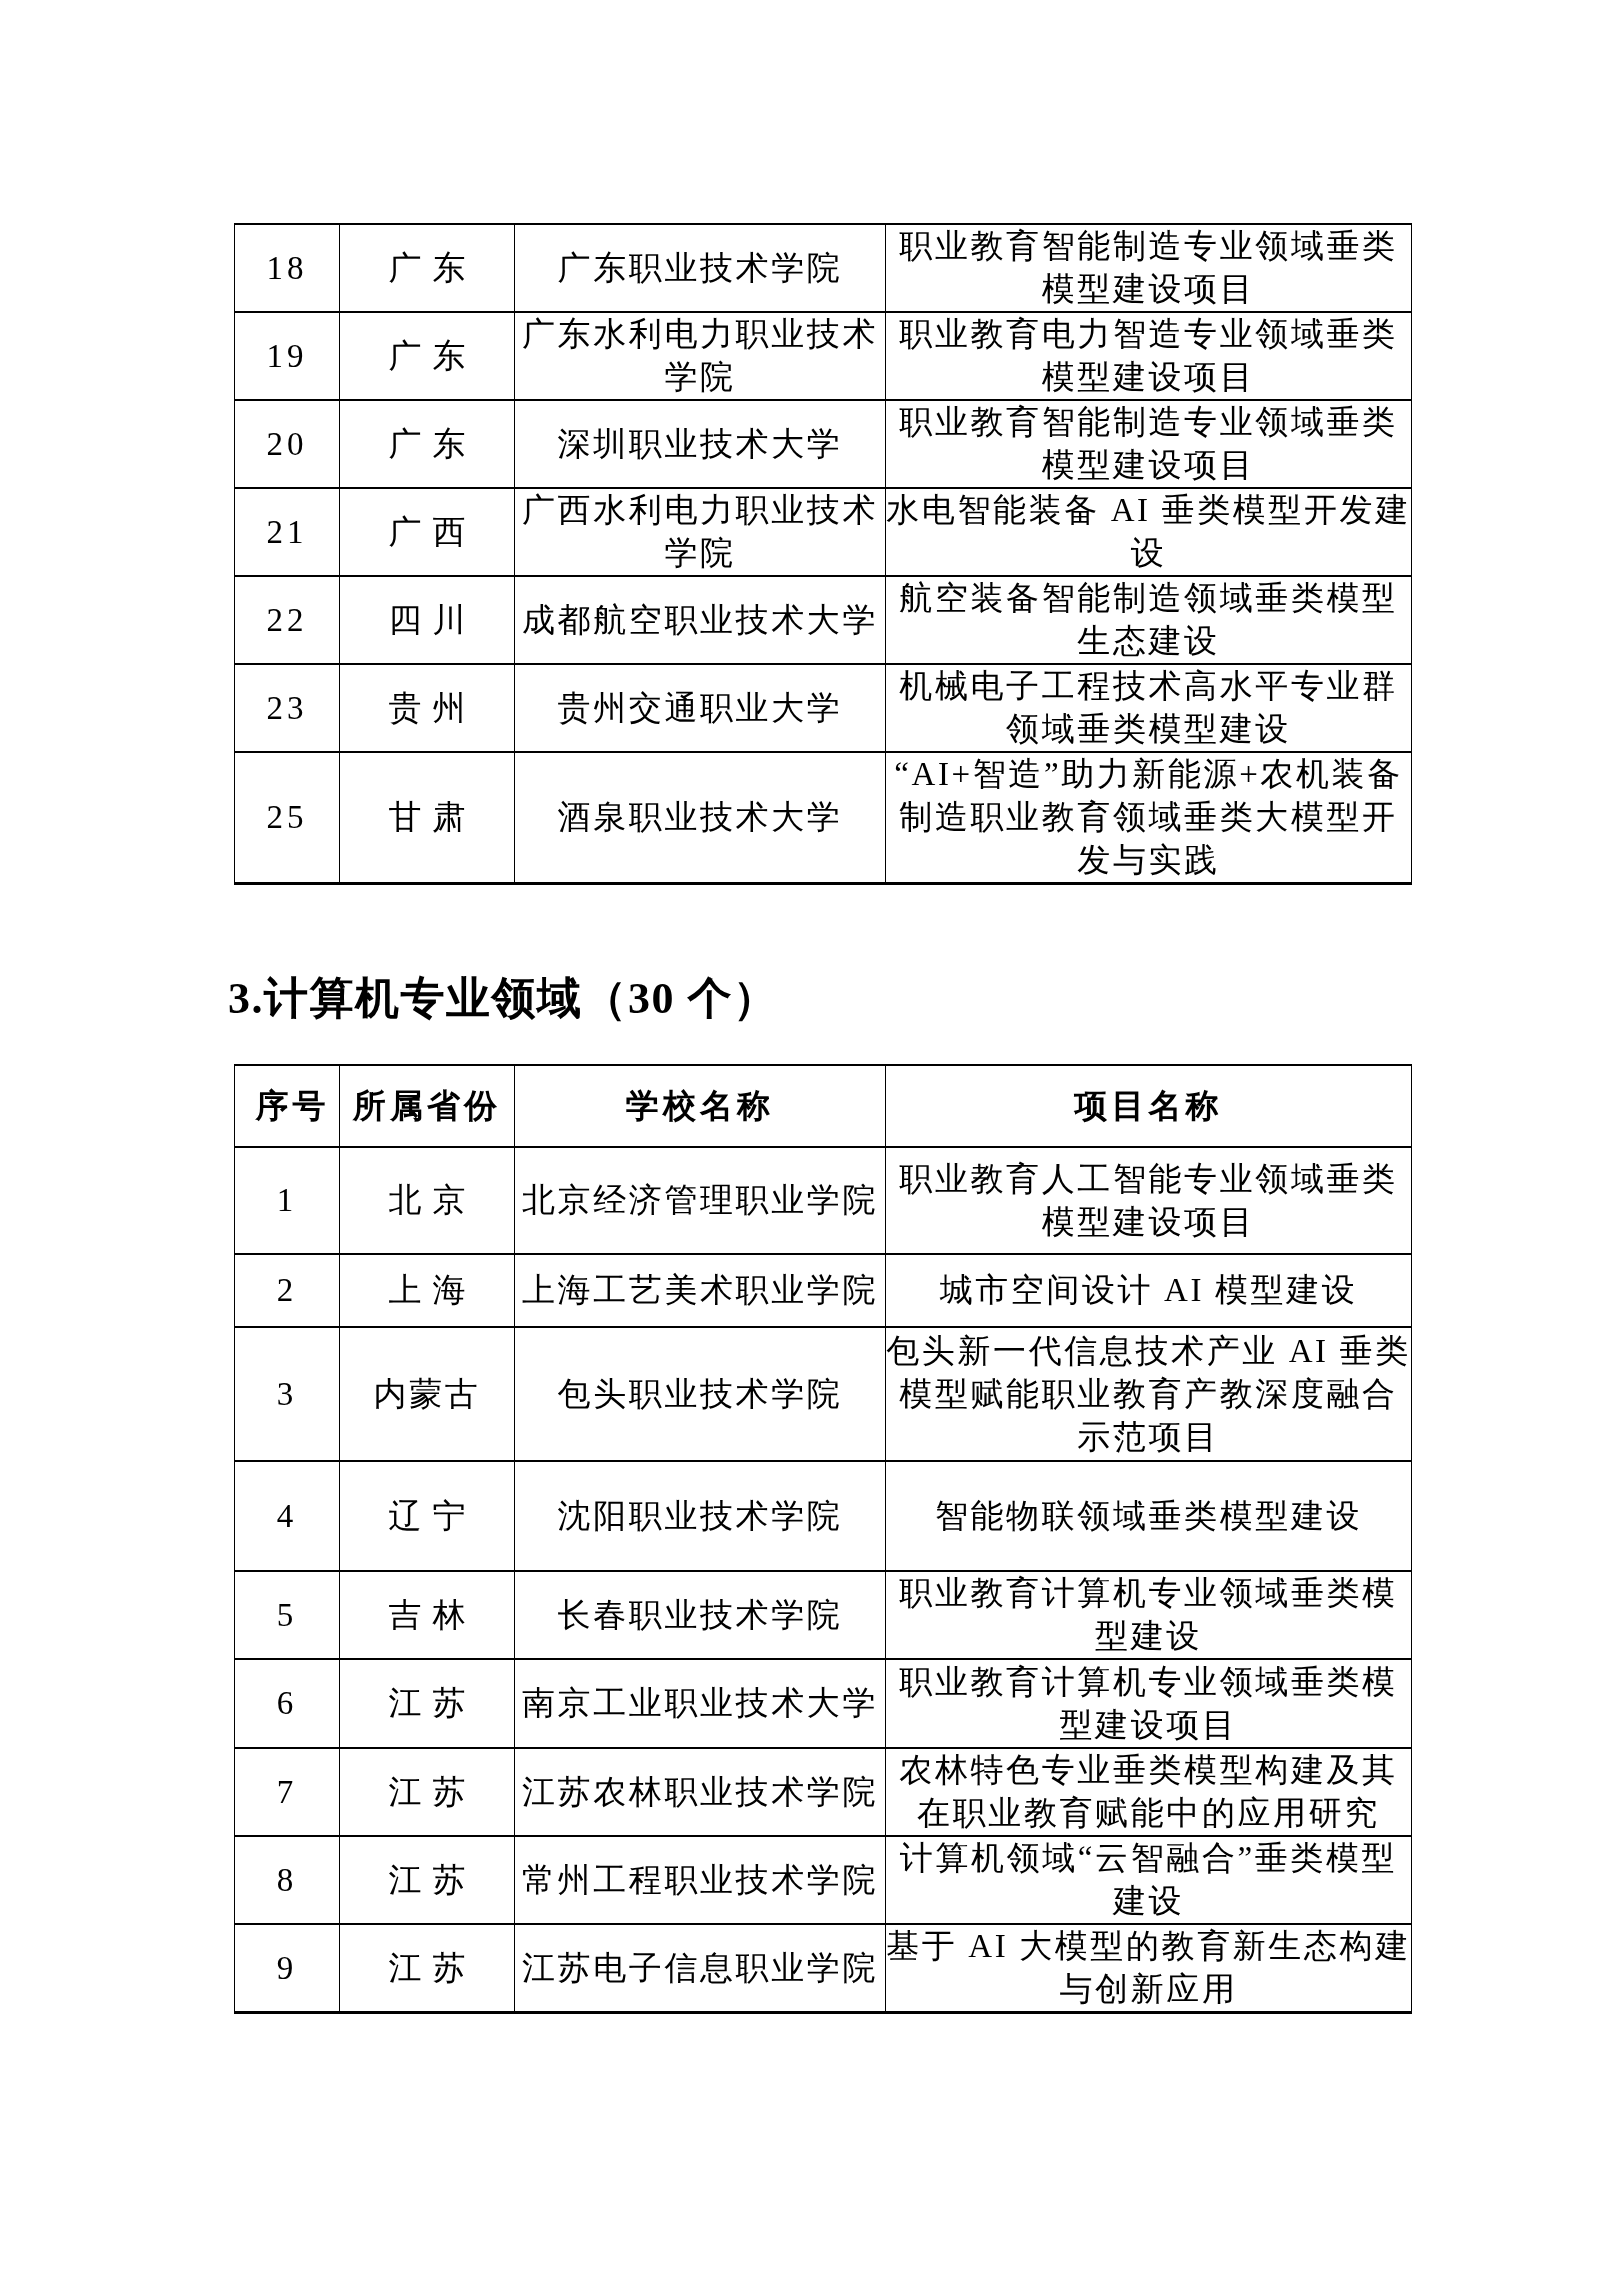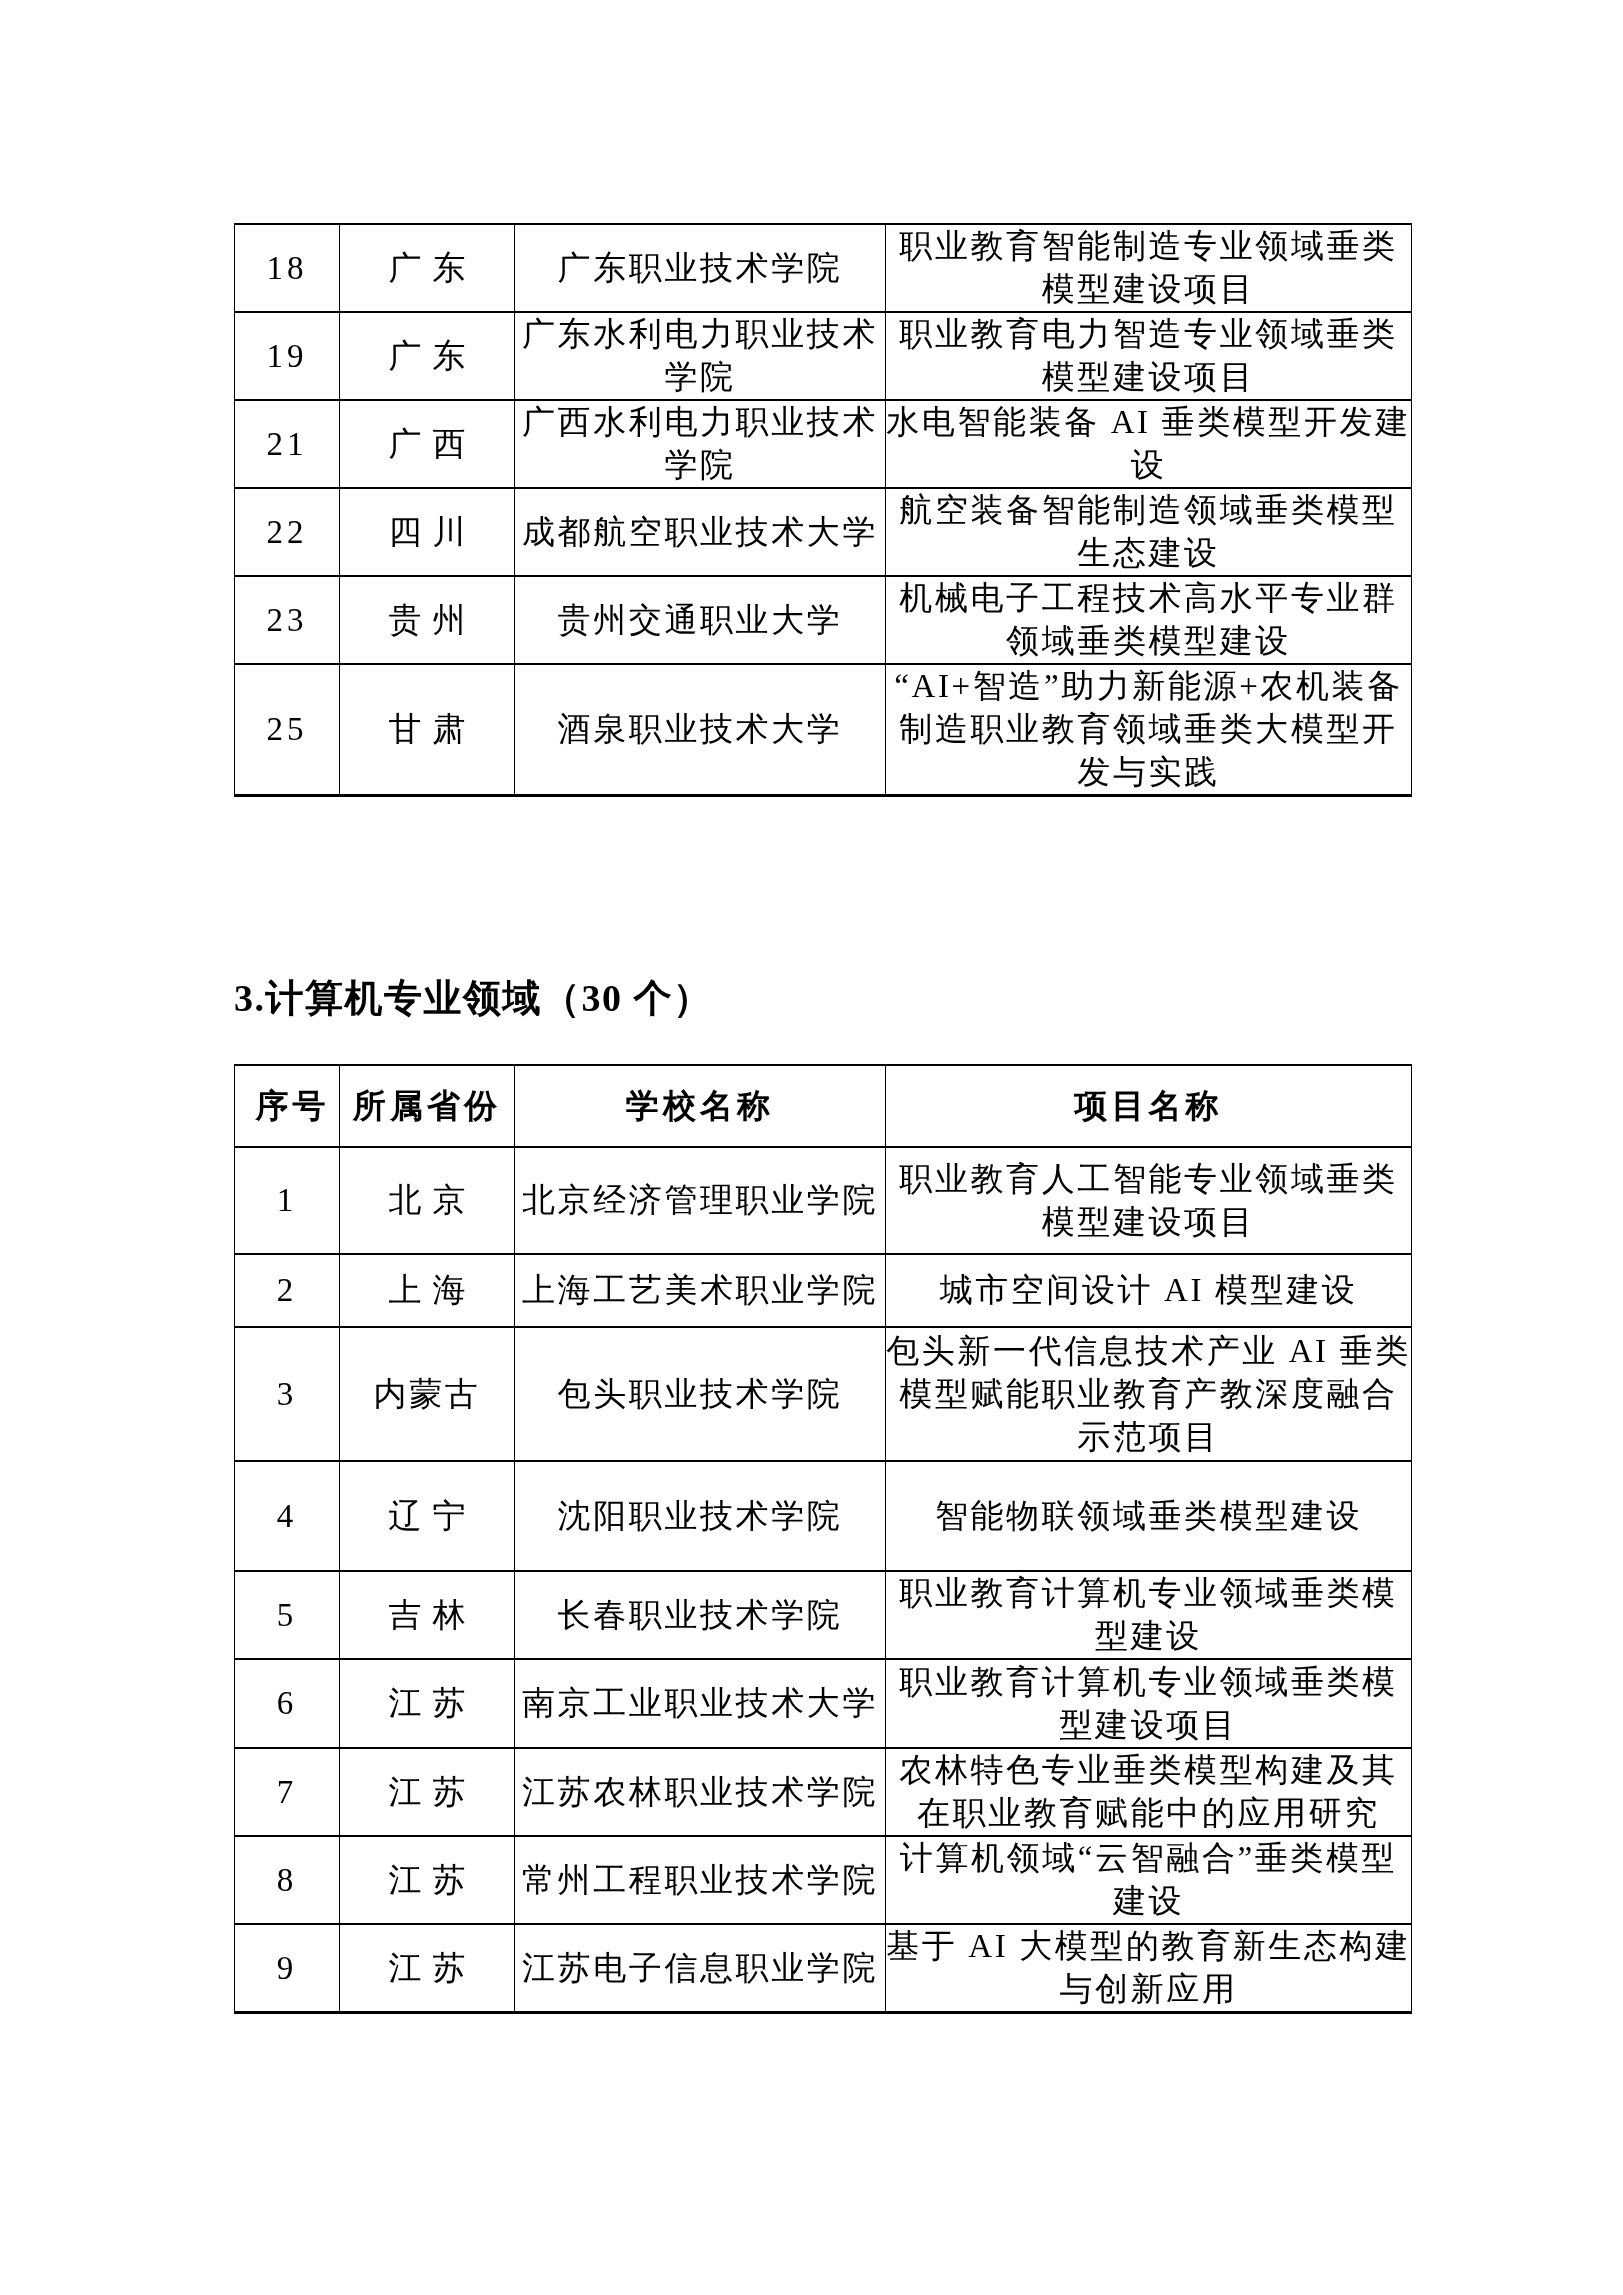--- a/index.html
+++ b/index.html
@@ -34,22 +34,22 @@
   }
   table.doc-table tr:first-child > td,
   table.doc-table tr:first-child > th { border-top-width:2.6px; }
   table.doc-table tr:last-child  > td { border-bottom-width:3.6px; }
   #table2 thead th { border-bottom-width:2.6px; font-weight:bold; letter-spacing:4.1px; }
 
   .spread { letter-spacing:11.2px; padding-left:11.2px; }
   .c-no { letter-spacing:4.1px; }
 
   .section-heading {
-    position:absolute; left:234px; top:974px; width:1176px;
-    font-size:38px; line-height:49px; font-weight:bold;
+    position:absolute; left:228px; top:974px; width:1176px;
+    font-size:44px; line-height:49px; font-weight:bold;
     letter-spacing:1.5px;
     font-family:"Liberation Serif","DejaVu Serif",serif;
   }
 </style>
 </head>
 <body>
 
 <div class="page">
 
   <table class="doc-table" id="table1">
@@ -68,20 +68,27 @@
 模型建设项目</td>
       </tr>
       <tr style="height:87px">
         <td class="c-no">19</td>
         <td class="spread">广东</td>
         <td>广东水利电力职业技术
 学院</td>
         <td>职业教育电力智造专业领域垂类
 模型建设项目</td>
       </tr>
+      <tr style="height:85px">
+        <td class="c-no">20</td>
+        <td class="spread">广东</td>
+        <td>深圳职业技术大学</td>
+        <td>职业教育智能制造专业领域垂类
+模型建设项目</td>
+      </tr>
       <tr style="height:88px">
         <td class="c-no">21</td>
         <td class="spread">广西</td>
         <td>广西水利电力职业技术
 学院</td>
         <td>水电智能装备 AI 垂类模型开发建
 设</td>
       </tr>
       <tr style="height:87px">
         <td class="c-no">22</td>

